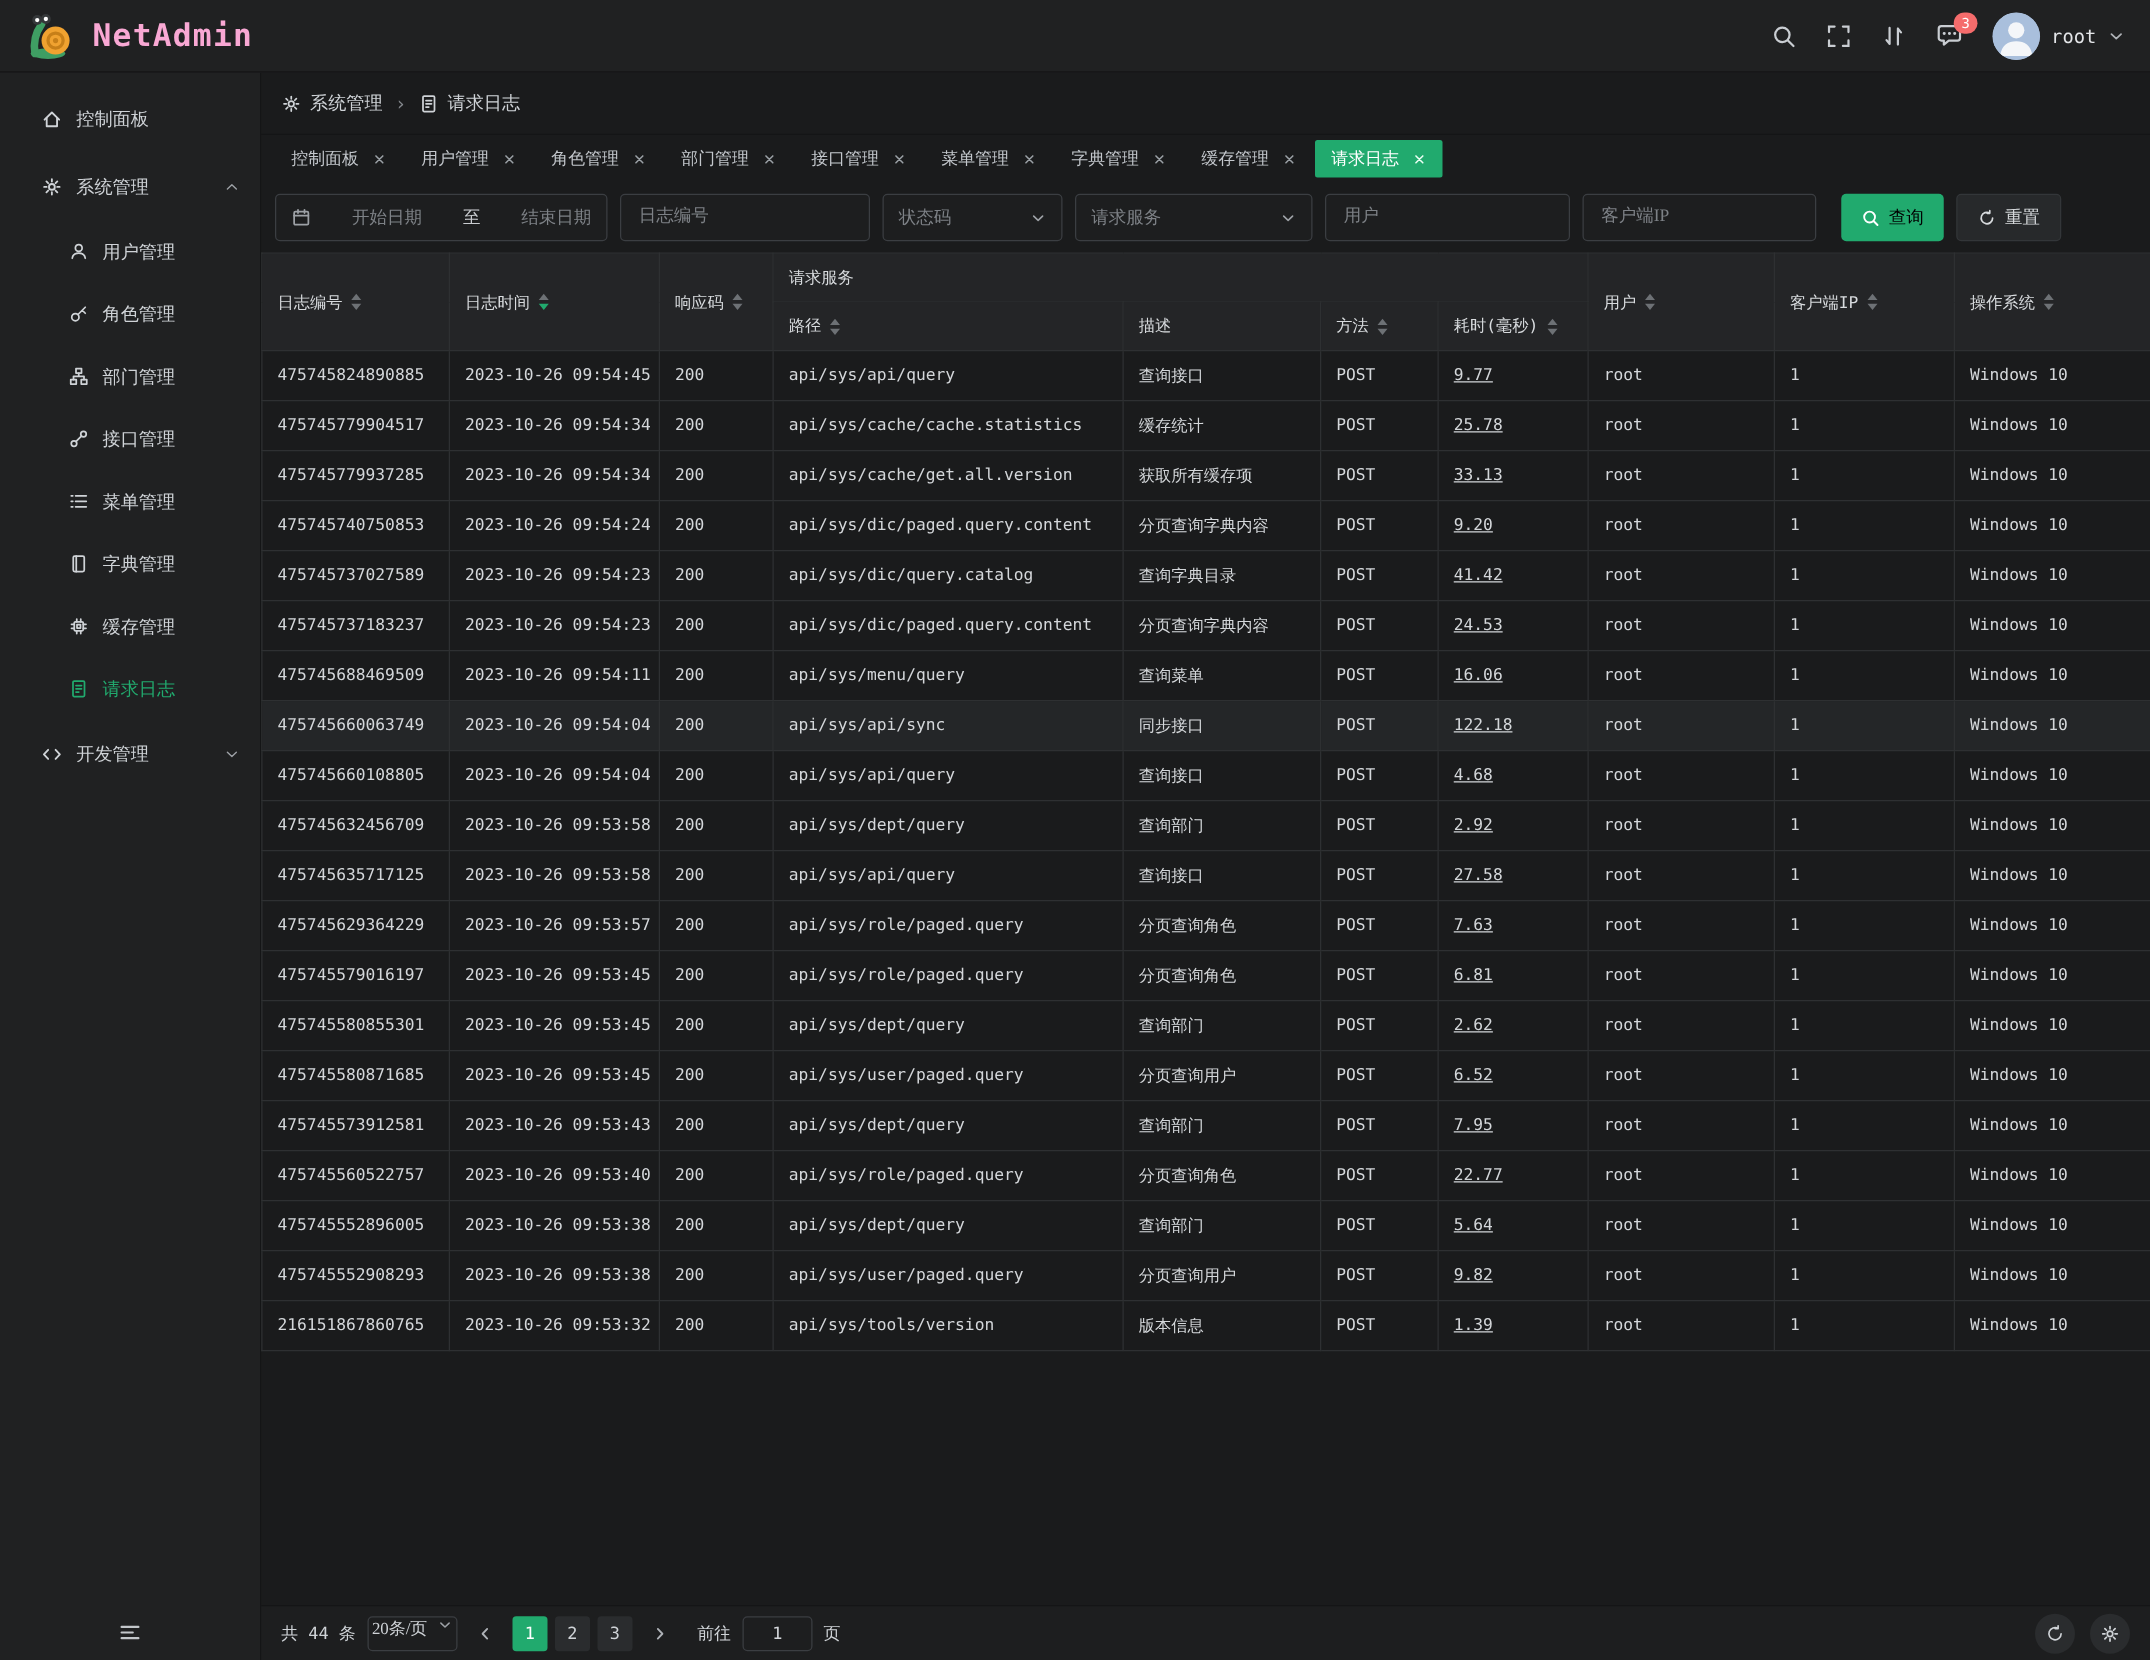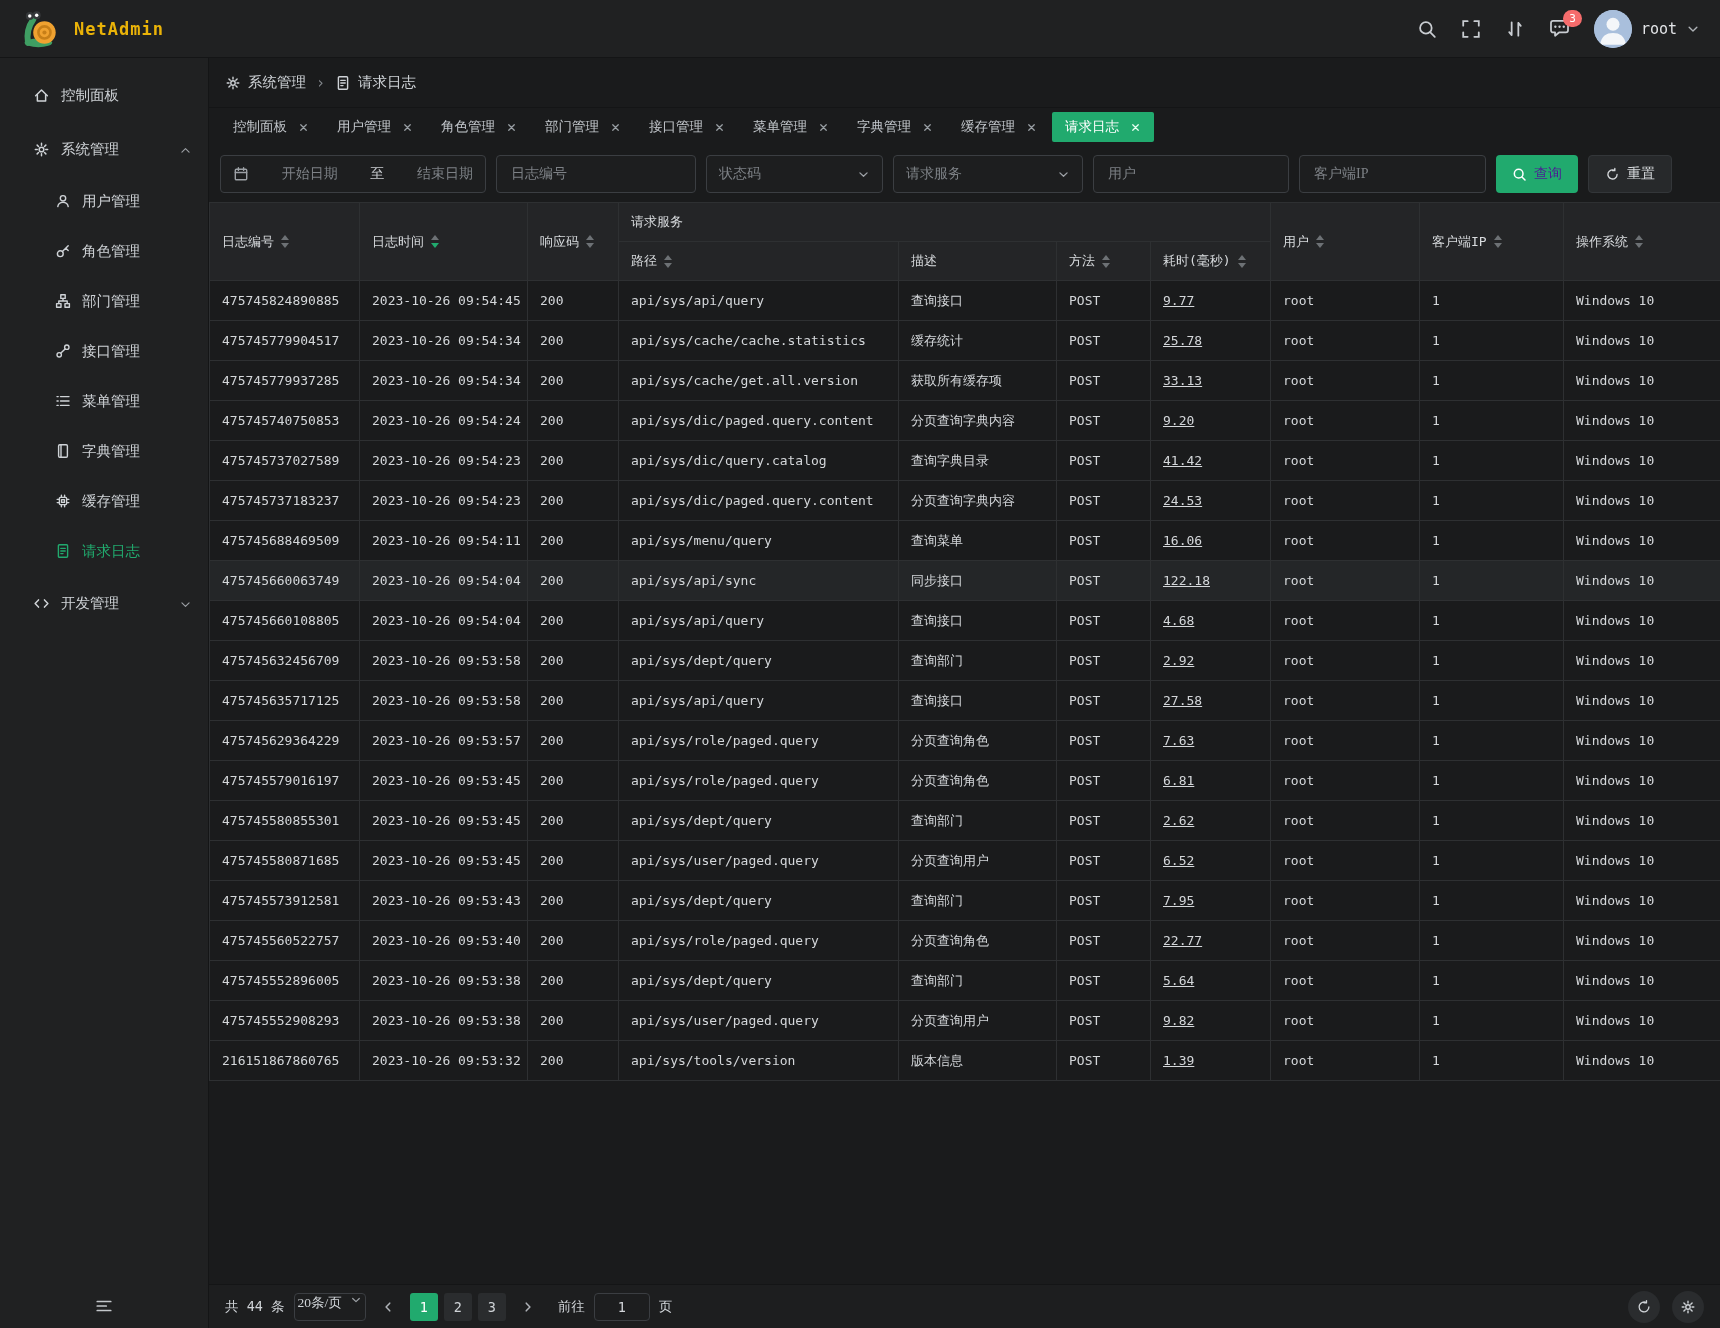--- a/index.html
+++ b/index.html
@@ -16,21 +16,21 @@
     color:var(--text);font-family:"DejaVu Sans Mono","Liberation Mono",monospace;
     font-size:14px;position:relative;
   }
   svg.si{display:inline-block;vertical-align:middle;flex:none;}
 
   
   .topbar{position:absolute;top:0;left:0;width:1720px;height:58px;background:var(--panel);
     border-bottom:1px solid var(--panel-line);display:flex;align-items:center;
     justify-content:space-between;padding:0 20px;z-index:5;}
   .brand{display:flex;align-items:center;gap:12px;}
-  .brand-name{font-size:17px;font-weight:bold;color:#eab308;letter-spacing:1px;}
+  .brand-name{font-size:25px;font-weight:bold;color:#f9a8d4;letter-spacing:1px;}
   .top-right{display:flex;align-items:center;gap:24px;}
   .tb-icon{color:#c9cdd2;display:flex;align-items:center;cursor:pointer;position:relative;}
   .badge{position:absolute;top:-8px;right:-12px;background:var(--red);color:#fff;
     font-size:11px;line-height:1;padding:3px 6px;border-radius:9px;}
   .avatar{width:38px;height:38px;border-radius:50%;overflow:hidden;background:#a9bfdc;flex:none;}
   .user-wrap{display:flex;align-items:center;gap:9px;cursor:pointer;}
   .user-name{color:#e3e5e8;font-size:15px;}
 
   
   .sidebar{position:absolute;top:58px;left:0;width:209px;bottom:0;background:var(--panel);
@@ -64,21 +64,21 @@
     font-size:14px;gap:8px;font-family:Liberation Serif, serif;}
   .f-box input{background:transparent;border:none;outline:none;color:var(--text);
     font-family:inherit;font-size:14px;width:100%;}
   .f-box input::placeholder{color:var(--dim);opacity:1;}
   .daterange{width:266px;justify-content:space-between;}
   .daterange .ph{color:var(--dim);}
   .daterange .to{color:#c9ccd0;}
   .f-select{justify-content:space-between;cursor:pointer;}
   .btn{height:38px;border:none;border-radius:4px;display:flex;align-items:center;gap:7px;
     padding:0 16px;font-family:inherit;font-size:14px;cursor:pointer;}
-  .btn-query{background:var(--accent);color:#4c1d95;}
+  .btn-query{background:var(--accent);color:#000000;margin-left:10px;}
   .btn-reset{background:#27292b;color:#d6d9dc;border:1px solid #333639;}
 
   
   table.log{width:1511px;border-collapse:collapse;table-layout:fixed;font-size:13px;}
   table.log th,table.log td{border:1px solid var(--line);padding:0 12px;color:#d4d7da;
     text-align:left;font-weight:normal;overflow:hidden;white-space:nowrap;}
   table.log thead th{background:var(--thead-bg);height:39px;color:#d8dbde;}
   table.log thead tr.sub th{height:39px;}
   table.log tbody td{height:40px;background:transparent;}
   table.log tbody tr.hl td{background:var(--hl);}
@@ -364,21 +364,21 @@
           <rect x="2.3" y="3.3" width="11.4" height="10.4" rx="1"></rect>
           <path d="M2.3 6.5 H13.7 M5.4 1.8 V4.4 M10.6 1.8 V4.4"></path>
         </svg>
       <span class="ph">开始日期</span>
       <span class="to">至</span>
       <span class="ph">结束日期</span>
     </div>
     <div class="f-box" style="width:200px">
       <input placeholder="日志编号" style="">
     </div>
-    <div class="f-box f-select" style="width:177px">
+    <div class="f-box f-select" style="width:144px">
       <span>状态码</span>
       <svg class="si" width="13" height="13" viewBox="0 0 16 16" fill="none" stroke="#9da1a6" stroke-width="1.6" stroke-linecap="round" stroke-linejoin="round">
           <path d="M3.6 6 L8 10.2 L12.4 6"></path>
         </svg>
     </div>
     <div class="f-box f-select" style="width:190px">
       <span>请求服务</span>
       <svg class="si" width="13" height="13" viewBox="0 0 16 16" fill="none" stroke="#9da1a6" stroke-width="1.6" stroke-linecap="round" stroke-linejoin="round">
           <path d="M3.6 6 L8 10.2 L12.4 6"></path>
         </svg>

